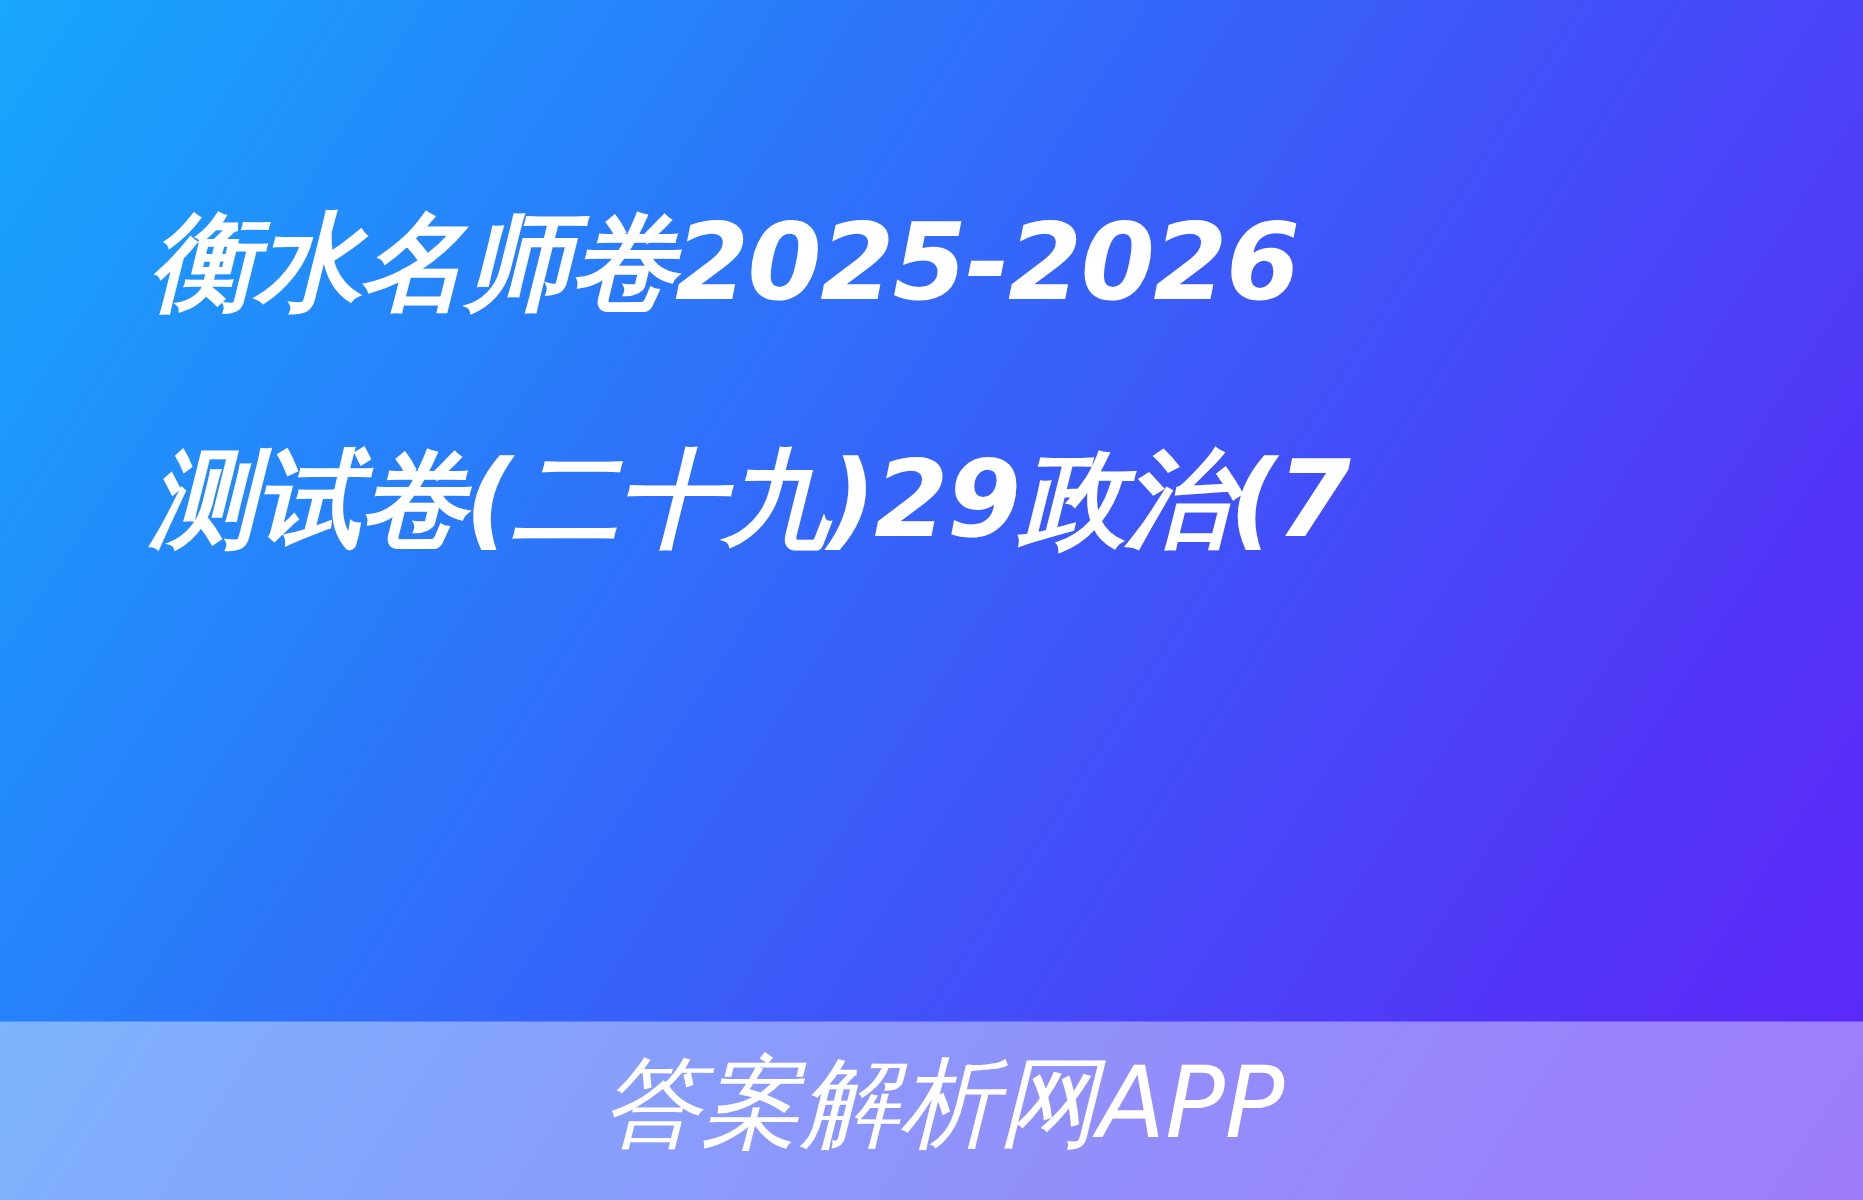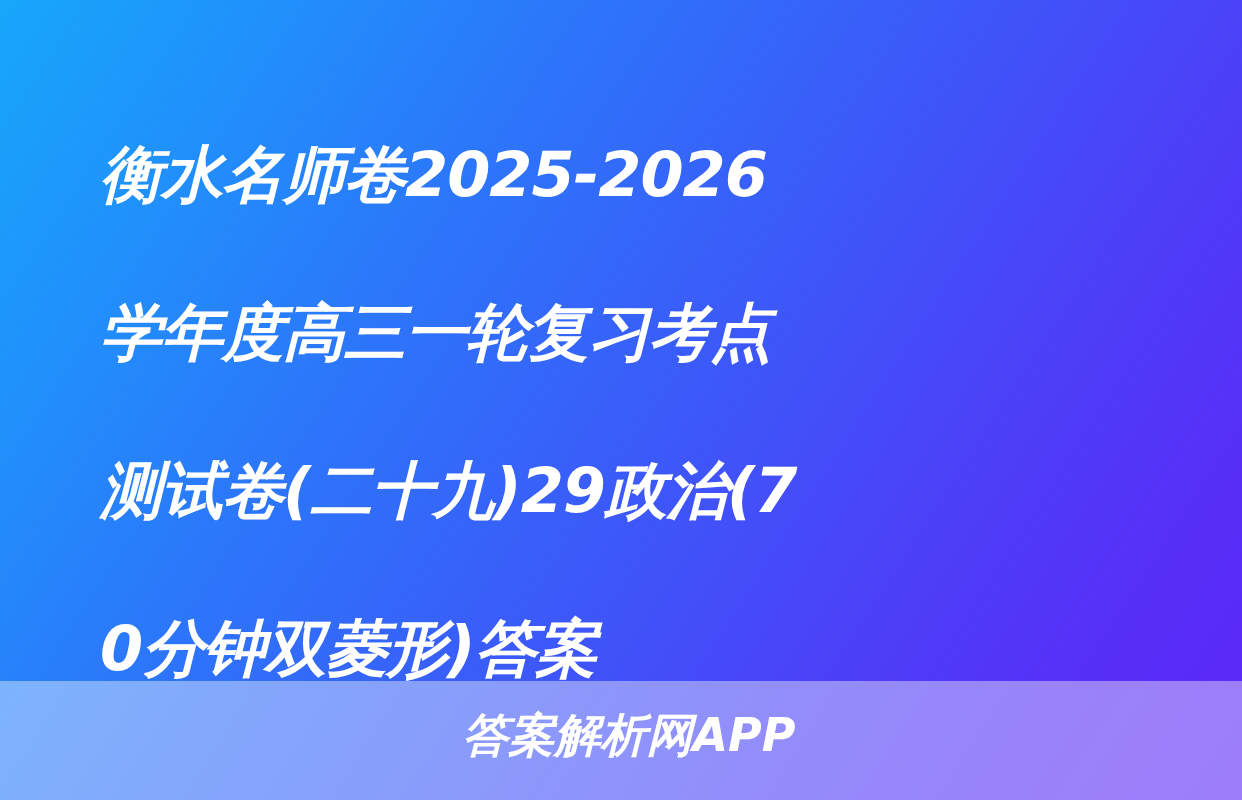--- a/index.html
+++ b/index.html
@@ -27,21 +27,21 @@
     -webkit-font-smoothing: antialiased;
   }
 
   
   #headline {
     position: absolute;
     left: 100px;
     top: 96px;
     width: 1060px;
     color: #ffffff;
-    font-size: 62px;
+    font-size: 71px;
     line-height: 158px;
     font-weight: 700;
     font-style: italic;
     letter-spacing: -1px;
     white-space: nowrap;
     text-rendering: geometricPrecision;
   }
 
   #headline .line {
     display: block;
@@ -66,36 +66,34 @@
   #footer-text {
     position: absolute;
     left: 16px;
     right: 0;
     top: 700px;
     height: 72px;
     display: flex;
     align-items: center;
     justify-content: center;
     color: #ffffff;
-    font-size: 46px;
-    font-weight: 700;
+    font-size: 66px;
+    font-weight: 400;
     font-style: italic;
     letter-spacing: 0px;
     white-space: nowrap;
   }
 </style>
 </head>
 <body>
 
 <div id="canvas">
 
   <div id="headline">
     <span class="line">衡水名师卷2025-2026</span>
-    <span class="line">学年度高三一轮复习考点</span>
     <span class="line">测试卷(二十九)29政治(7</span>
-    <span class="line">0分钟双菱形)答案</span>
   </div>
 
   <div id="footer-bar"></div>
 
   <div id="footer-text">答案解析网APP</div>
 
 </div>
 
 </body></html>

